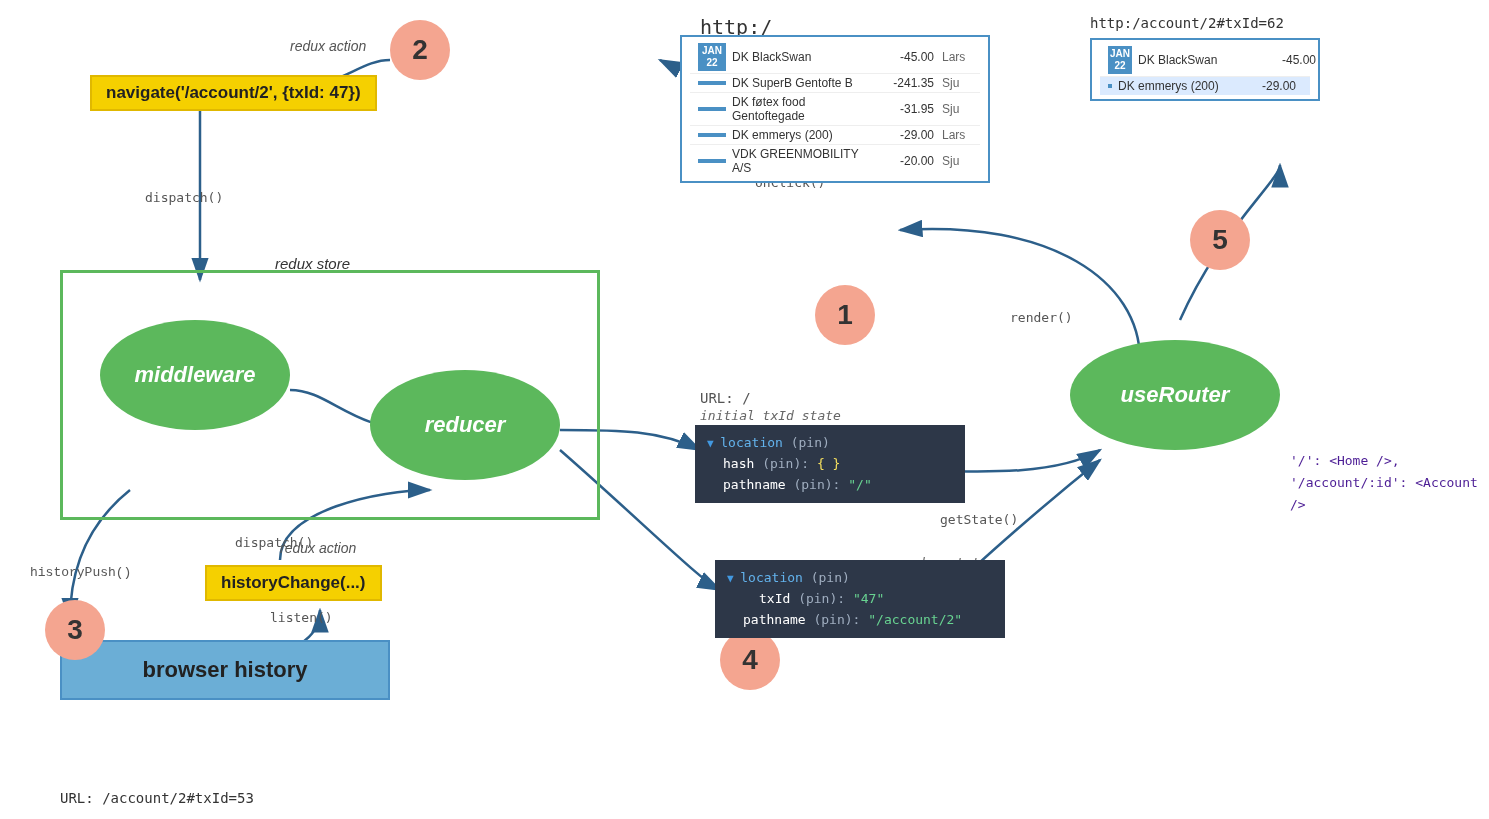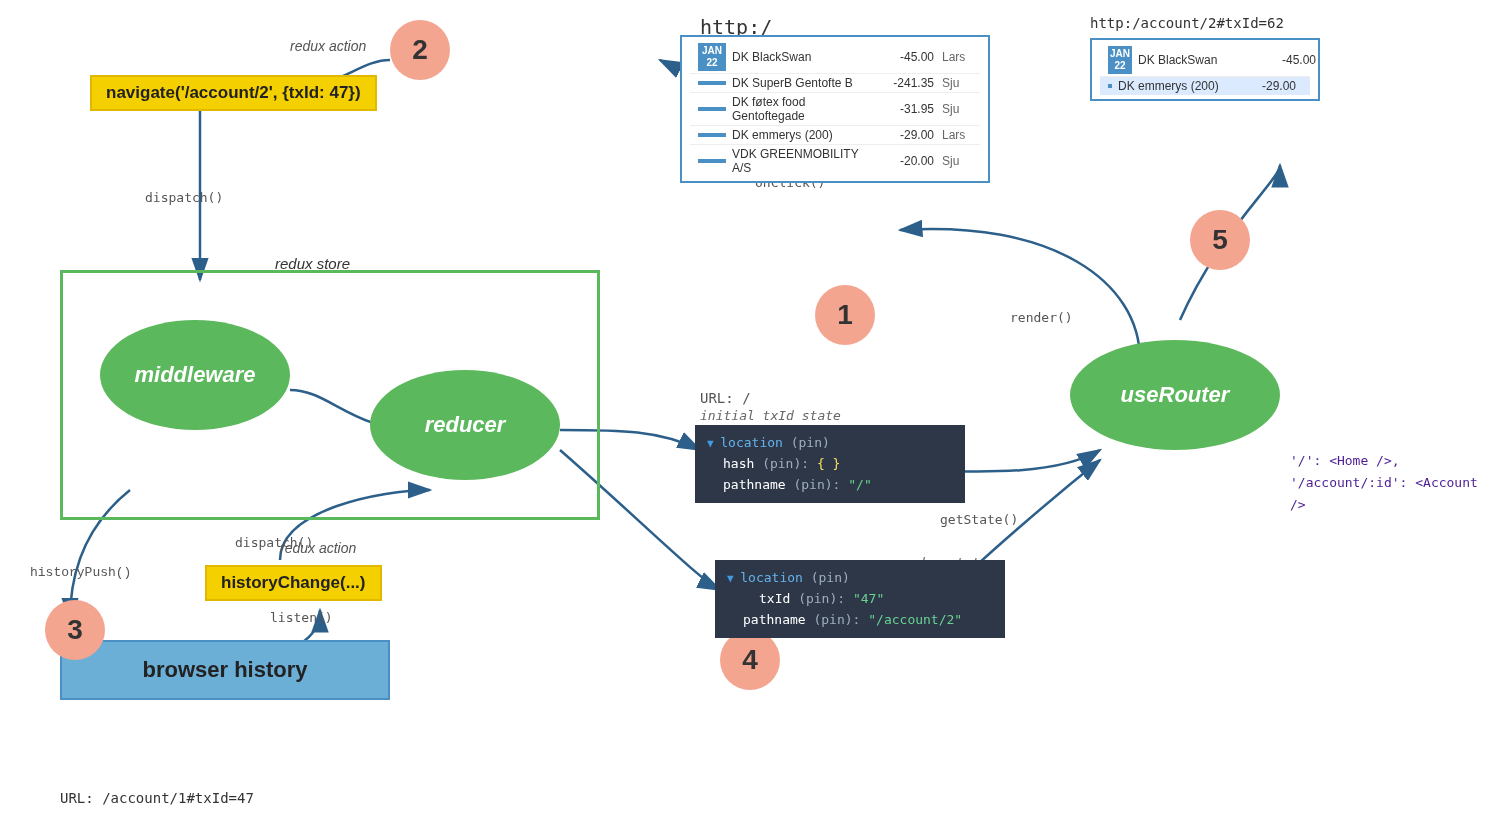--- a/index.html
+++ b/index.html
@@ -257,21 +257,21 @@
   <div class="label-mono" style="left:755px; top:175px;">onClick()</div>
 
   <div class="label-mono" style="left:1010px; top:310px;">render()</div>
 
   <div class="label-mono" style="left:940px; top:500px;margin-top:12px;">getState()</div>
 
   <div class="label-mono" style="left:30px; top:565px;font-family:Liberation Mono, monospace;">historyPush()</div>
 
   <div class="label-mono" style="left:270px; top:610px;">listen()</div>
 
-  <div class="url-label" style="left:60px; top:790px; font-size:14px; color:#333;">URL: /account/1#txId=47</div>
+  <div class="url-label" style="left:60px; top:790px; font-size:14px; color:#333;">URL: /account/2#txId=53</div>
 
   <div class="url-label" style="left:700px; top:390px; font-size:14px; color:#555;">URL: /</div>
 
   <div class="url-label" style="left:700px; top:408px; font-size:13px; color:#666; font-style:italic;">initial txId state</div>
 
   <div class="url-label" style="left:870px; top:555px; font-size:13px; color:#666; font-style:italic;">new redux state</div>
 
   <div class="url-label" style="left:700px; top:15px; font-size:20px; color:#333;">http:/</div>
 
   <div class="url-label" style="left:1090px; top:15px; font-size:14px; color:#333;">http:/account/2#txId=62</div>

